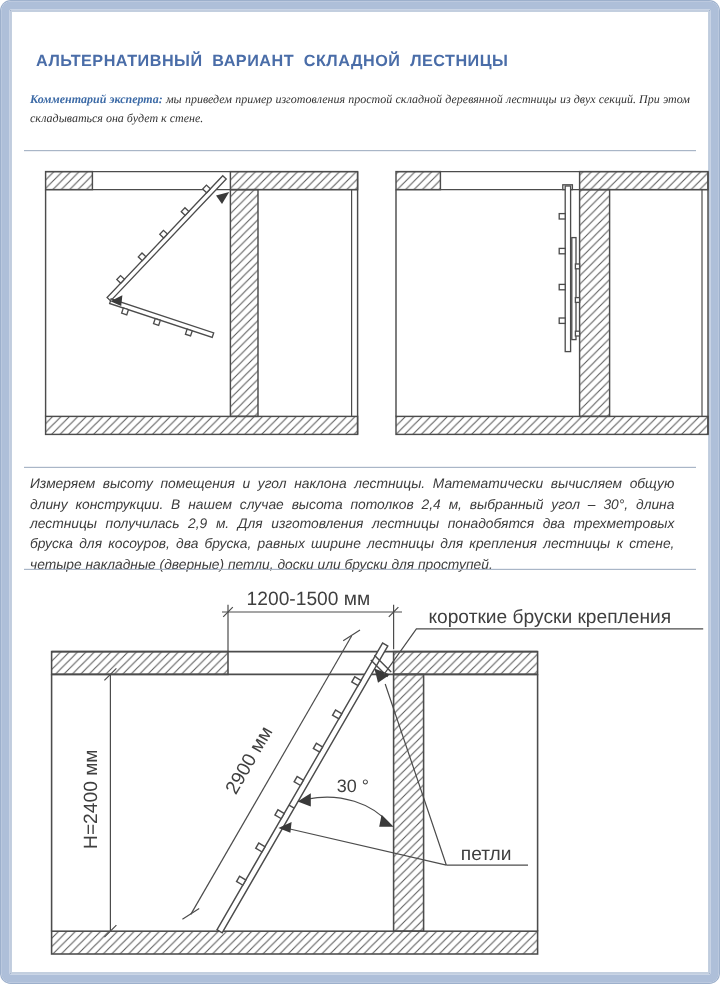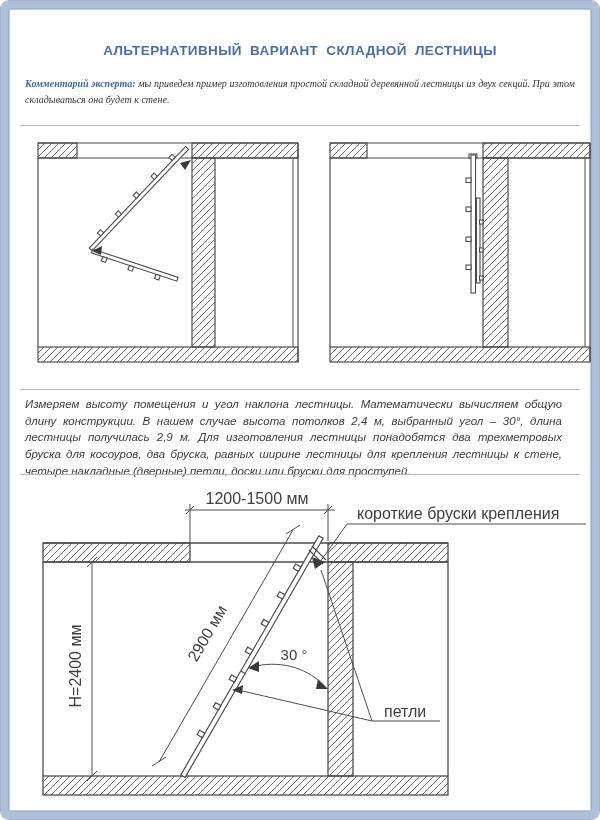--- a/index.html
+++ b/index.html
@@ -9,21 +9,21 @@
   }
   .frame-band{
     position:absolute;inset:1px;border:7px solid #aebfd9;border-radius:8px;
     box-shadow:0 0 0 1px #9db0cc, inset 0 0 0 1px #9db0cc;
     pointer-events:none;
   }
   .content{
     position:absolute;inset:9px;background:#ffffff;border:1px solid #c3cfdf;
   }
   .page-title{
-    position:absolute;top:33px;left:20px;right:20px;text-align:center;
+    position:absolute;top:33px;left:20px;right:20px;
     font-size:13.5px;font-weight:bold;letter-spacing:.4px;word-spacing:4px;
     color:#4a6da8;
   }
   .comment{
     position:absolute;top:66px;left:15px;right:15px;text-align:justify;
     font-family:"Liberation Serif",serif;font-style:italic;font-size:10px;
     line-height:1.55;color:#333333;
   }
   .comment .accent{color:#3c6aa6;font-weight:bold;}
   .separator{position:absolute;left:10px;right:10px;border-top:1px solid #a9b6c7;height:0;}

